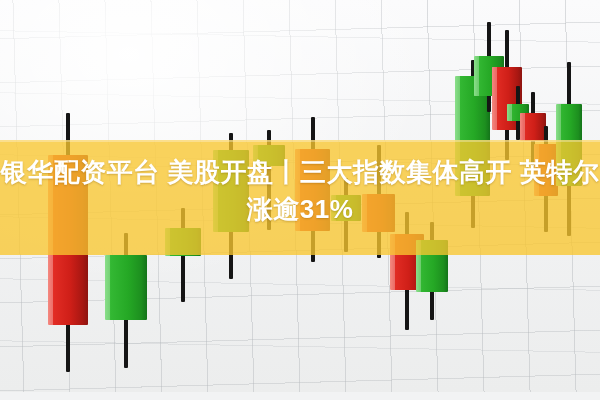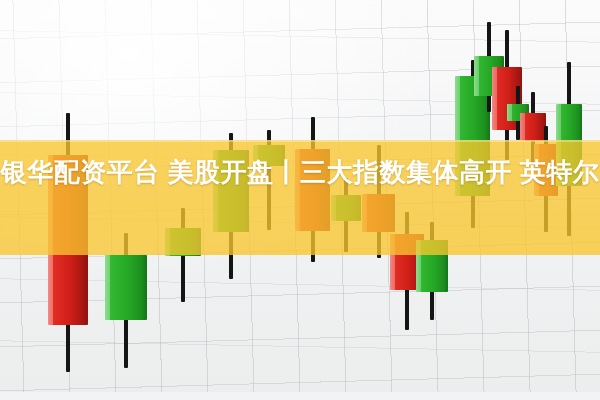--- a/index.html
+++ b/index.html
@@ -123,15 +123,16 @@
         <div class="body up" style="left: 0px; top: 104px; width: 26px; height: 82px;"></div>
       </div>
     </div>
 
   <div class="band" id="band" style="top: 140px; height: 115px; background: rgba(248, 198, 48, 0.78);">
     <div class="band-top-edge"></div>
   </div>
 
   <div class="headline" id="headline" style="top: 154px; font-size: 26px; color: rgb(255, 255, 255);">
     <span class="hl-line">银华配资平台 美股开盘丨三大指数集体高开 英特尔</span>
+    <span class="hl-line">涨逾31%</span>
   </div>
 
 </div>
 
 </body></html>

